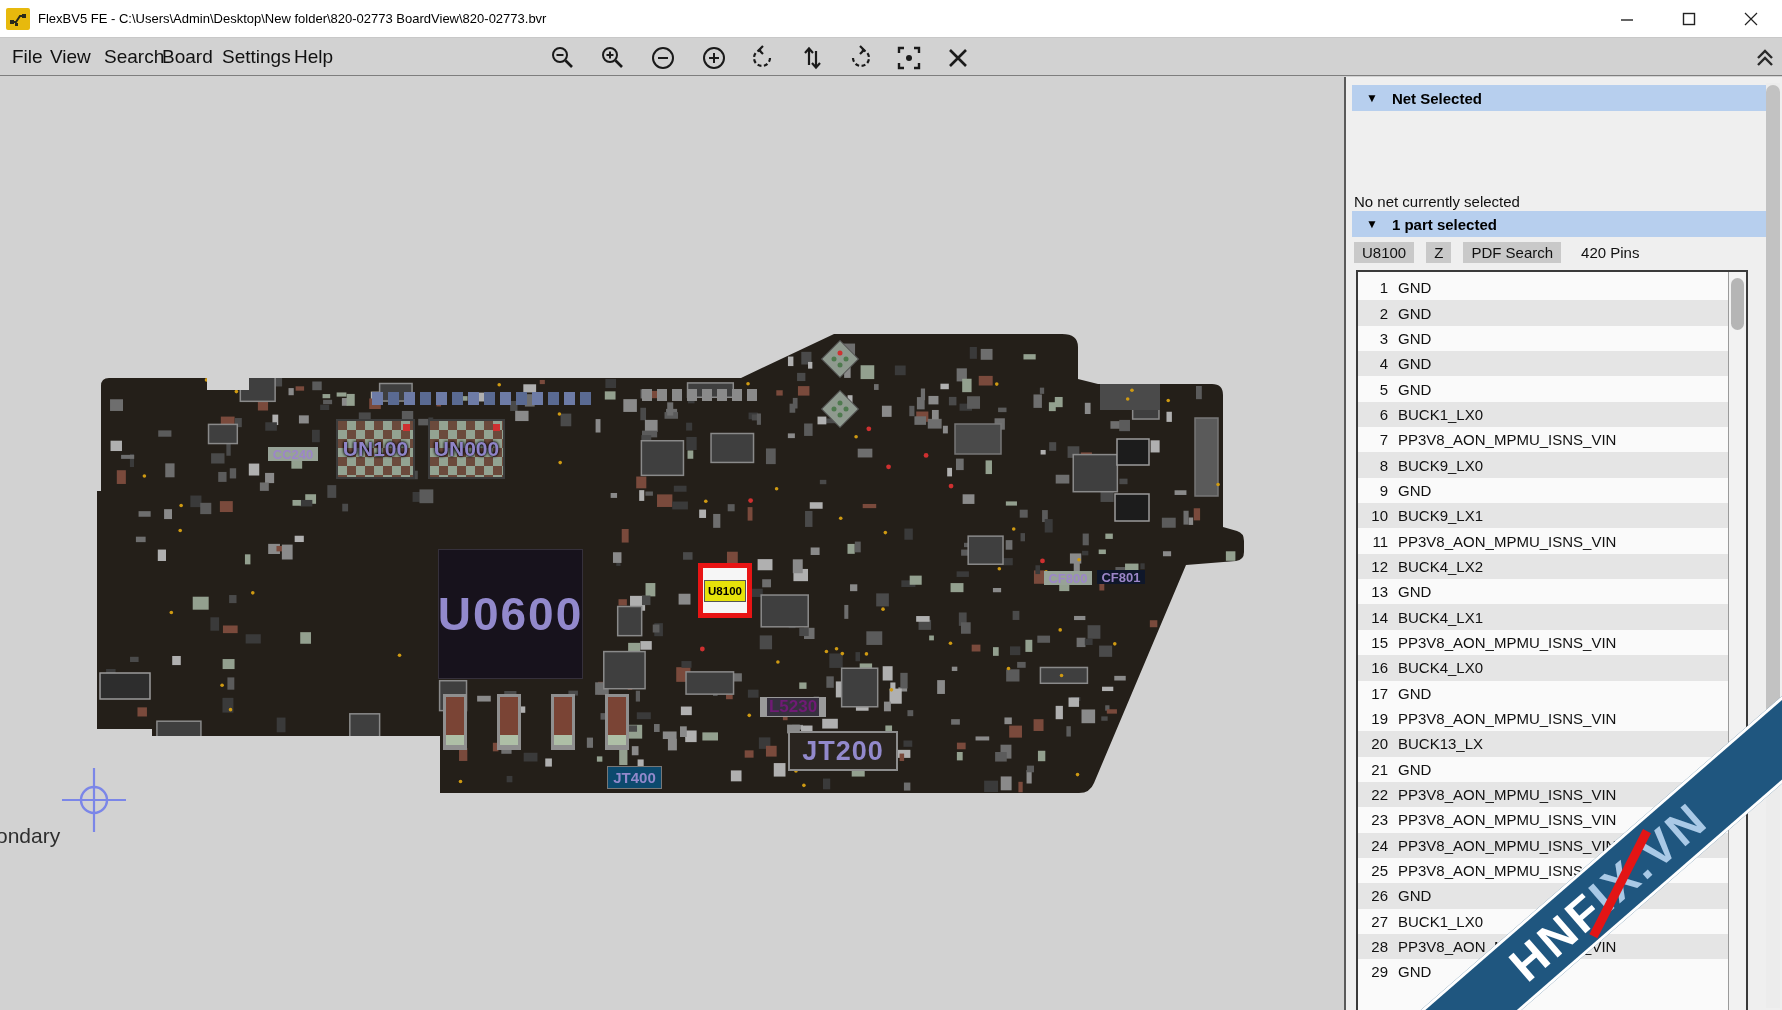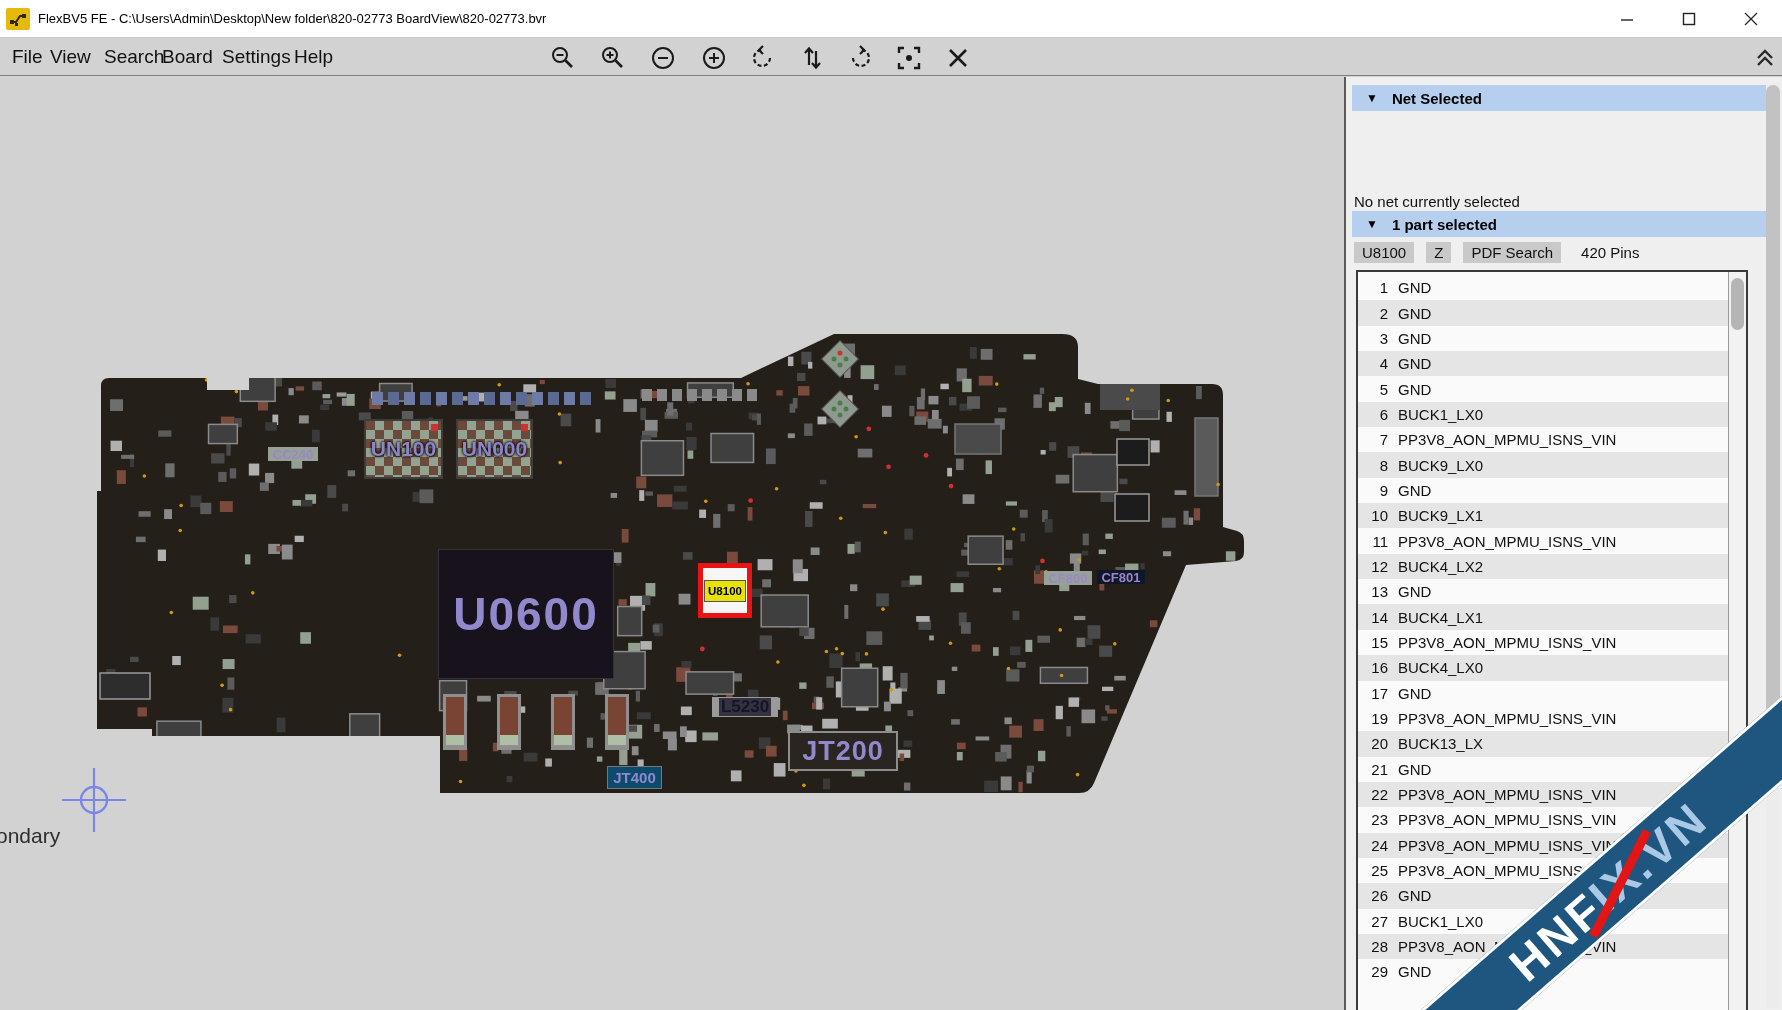--- a/index.html
+++ b/index.html
@@ -26,25 +26,25 @@
 
   
   .canvas { position:absolute; left:0; top:77px; width:1344px; height:933px; background:#d2d2d2; overflow:hidden; }
   .boardsvg { position:absolute; left:0; top:0; }
   .blabel { position:absolute; display:flex; align-items:center; justify-content:center;
             font-weight:bold; white-space:nowrap; }
   .chip-large { background:#17121c; border:1px solid #35303b; color:#9289cc; font-size:46px; letter-spacing:2px; }
   .bga { background:
          conic-gradient(#93a392 0 25%, #6b4a3c 0 50%, #93a392 0 75%, #6b4a3c 0);
          background-size:18px 18px; border:2px solid #3c3c3c; color:#8f84c8; font-size:21px;
-         text-shadow:0 0 3px #000, 0 0 3px #000;margin-left:28px; }
+         text-shadow:0 0 3px #000, 0 0 3px #000; }
   .bga .reddot { position:absolute; right:3px; top:3px; width:7px; height:7px; background:#cf3030; }
   .tag-green  { background:#97a297; color:#9c86c8; font-size:13px; }
   .tag-green2 { background:#0f172a; color:#9c86c8; font-size:13px; }
-  .tag-bar { background:#9a9a9a; color:#0f172a; font-size:17px; }
+  .tag-bar { background:#9a9a9a; color:#701a75; font-size:17px;margin-left:48px; }
   .tag-bar .mid { position:absolute; left:7px; top:1px; right:7px; bottom:1px; background:#37313f; z-index:0; }
   .tag-bar span { position:relative; z-index:1; }
   .box { background:#2a2520; border:2px solid #8d8d8d; color:#9289cc; font-size:27px; letter-spacing:1px; }
   .box-small { background:#0c4a6e; border:1px solid #777; color:#9289cc; font-size:15px; }
   .highlight { background:#f6f6f6; border:5px solid #e81414; }
   .highlight .ylabel { background:#e6e20a; border:1px solid #555; color:#000; font-weight:bold;
                        font-size:11.5px; padding:4px 3px; }
   .secondary-text { position:absolute; left:-4px; top:747px; font-size:21px; color:#2e2e2e; }
 
   
@@ -740,21 +740,21 @@
           <circle cx="750.6128701847047" cy="423.56727903708816" r="2.4" fill="#cf3030"></circle>
           <circle cx="926.0701004648581" cy="378.4511910099536" r="2.4" fill="#cf3030"></circle>
           <circle cx="868.8253805972636" cy="351.8674699962139" r="2.4" fill="#cf3030"></circle>
           <circle cx="1042.4858318991028" cy="483.9404368773103" r="2.4" fill="#cf3030"></circle>
           <circle cx="951.0469107888639" cy="409.11946206353605" r="2.4" fill="#cf3030"></circle>
           <circle cx="702.3347008042037" cy="571.9986229203641" r="2.4" fill="#cf3030"></circle>
           <circle cx="888.5679709841497" cy="389.85699389129877" r="2.4" fill="#cf3030"></circle>
         </g>
     </svg>
     <div id="board-labels">
-        <div class="blabel chip-large" style="left: 438px; top: 472px; width: 176px; height: 130px;">
+        <div class="blabel chip-large" style="left: 438px; top: 472px; width: 145px; height: 130px;">
           <span>U0600</span>
         </div>
         <div class="blabel bga" style="left: 336px; top: 342px; width: 79px; height: 60px;">
           <div class="reddot"></div>
           <span>UN100</span>
         </div>
         <div class="blabel bga" style="left: 428px; top: 342px; width: 77px; height: 60px;">
           <div class="reddot"></div>
           <span>UN000</span>
         </div>

